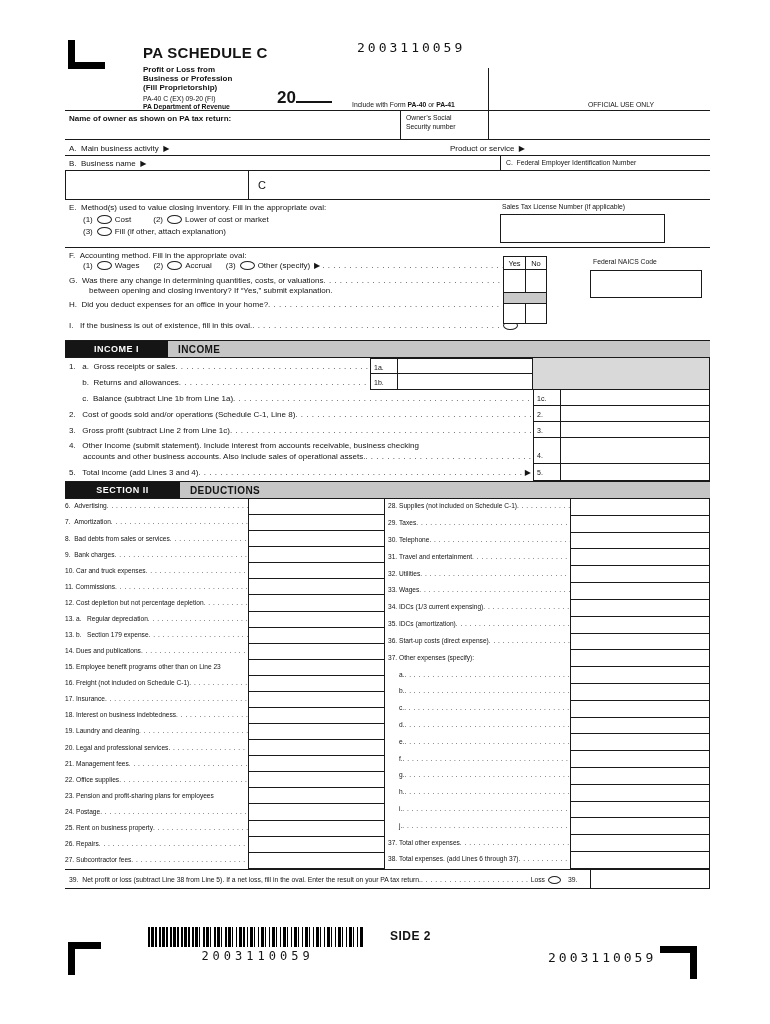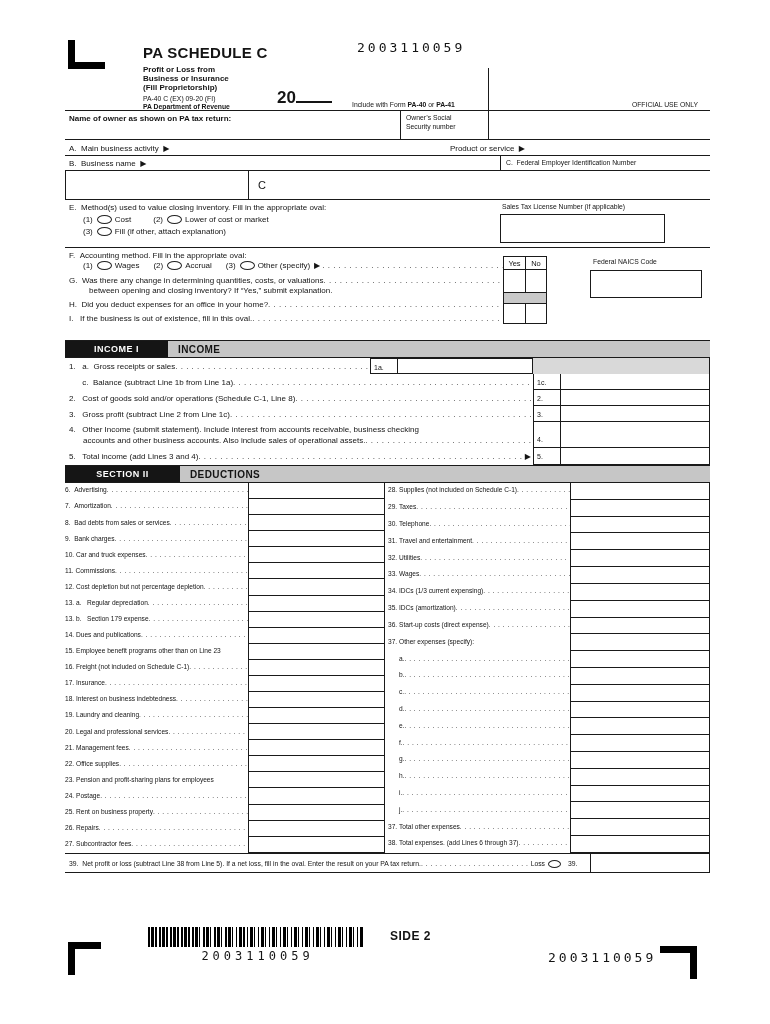--- a/index.html
+++ b/index.html
@@ -1,16 +1,16 @@
 <!DOCTYPE html>
 <html><head>
 <meta charset="utf-8">
 <style>
   html,body{margin:0;padding:0;background:#ffffff;}
-  .sheet{position:relative;width:716px;height:1024px;background:#fff;font-family:"Liberation Sans",sans-serif;color:#141414;overflow:hidden;padding-left:44px;}
+  .sheet{position:relative;width:716px;height:1024px;background:#fff;font-family:"Liberation Sans",sans-serif;color:#141414;overflow:hidden;}
   .abs{position:absolute;}
   .b{font-weight:bold;}
   .mono{font-family:"DejaVu Sans Mono",monospace;}
   .small{font-size:6.8px;}
   
   .corner-tl{left:68px;top:40px;width:30px;height:22px;border-left:7px solid #000;border-bottom:7px solid #000;}
   .corner-bl{left:68px;top:942px;width:26px;height:26px;border-left:7px solid #000;border-top:7px solid #000;}
   .corner-br{left:660px;top:946px;width:30px;height:26px;border-right:7px solid #000;border-top:7px solid #000;}
   
   .hdr-title{left:143px;top:44px;font-size:15px;font-weight:bold;letter-spacing:.3px;}
@@ -103,21 +103,21 @@
 <div class="sheet">
 
   <div class="abs corner-tl"></div>
   <div class="abs corner-bl"></div>
   <div class="abs corner-br"></div>
 
   <div class="abs hdr-title">PA SCHEDULE C</div>
   <div class="abs hdr-topnum mono">2003110059</div>
   <div class="abs hdr-sub">
     <div>Profit or Loss from</div>
-    <div>Business or Insurance</div>
+    <div>Business or Profession</div>
     <div>(Fill Proprietorship)</div>
   </div>
   <div class="abs hdr-code">PA-40 C (EX) 09-20  (FI)</div>
   <div class="abs hdr-dept">PA Department of Revenue</div>
   <div class="abs hdr-year">
     <span class="yr">20</span><span class="yrline"></span>
   </div>
   <div class="abs hdr-include">
     <span>Include with Form </span><span class="b">PA-40</span><span> or </span><span class="b">PA-41</span>
   </div>
@@ -194,21 +194,21 @@
       </div>
       <div class="fline" style="margin-top:6px;padding-left:4px">
         <span>G.&nbsp;&nbsp;Was there any change in determining quantities, costs, or valuations</span>
           <span class="lead"></span>
       </div>
       <div class="gl2">between opening and closing inventory? If “Yes,” submit explanation.</div>
       <div class="fline" style="margin-top:5px;padding-left:4px">
         <span>H.&nbsp;&nbsp;Did you deduct expenses for an office in your home?</span>
           <span class="lead"></span>
       </div>
-      <div class="fline" style="margin-top:5px;padding-left:4px;width:452px">
+      <div class="fline" style="margin-top:12px;padding-left:4px;width:452px">
         <span>I.&nbsp;&nbsp;&nbsp;If the business is out of existence, fill in this oval.</span>
           <span class="lead"></span>
           <span class="oval"></span>
       </div>
       <div class="abs ynT">
         <div class="ynrow">
           <div class="yncell ynhead">Yes</div>
           <div class="yncell ynhead">No</div>
         </div>
         <div class="ynrow">
@@ -234,20 +234,29 @@
 
     <div class="income">
       <div class="irow" style="height:16px">
         <div class="ilab">
             <span>1.&nbsp;&nbsp;&nbsp;a.&nbsp;&nbsp;Gross receipts or sales</span>
             <span class="lead"></span>
           </div>
         <div class="inum" style="border-top:1px solid #1a1a1a">1a.</div>
         <div class="ibox" style="width:136px;border-top:1px solid #1a1a1a"></div>
         <div class="igray"></div>
+      </div>
+      <div class="irow" style="height:16px">
+        <div class="ilab">
+            <span>&nbsp;&nbsp;&nbsp;&nbsp;&nbsp;&nbsp;b.&nbsp;&nbsp;Returns and allowances</span>
+            <span class="lead"></span>
+          </div>
+        <div class="inum">1b.</div>
+        <div class="ibox" style="width:136px"></div>
+        <div class="igray gb"></div>
       </div>
       <div class="irow" style="height:16px">
         <div class="ilab">
             <span>&nbsp;&nbsp;&nbsp;&nbsp;&nbsp;&nbsp;c.&nbsp;&nbsp;Balance (subtract Line 1b from Line 1a)</span>
             <span class="lead"></span>
           </div>
         <div class="inum">1c.</div>
         <div class="ibox" style="width:150px"></div>
       </div>
       <div class="irow" style="height:16px">

